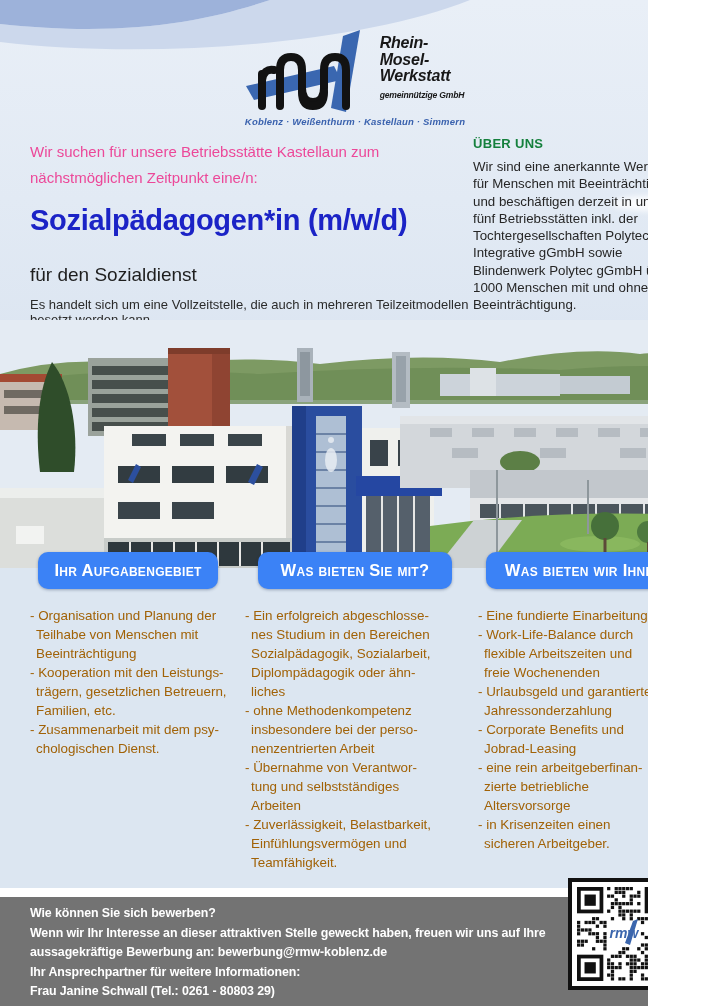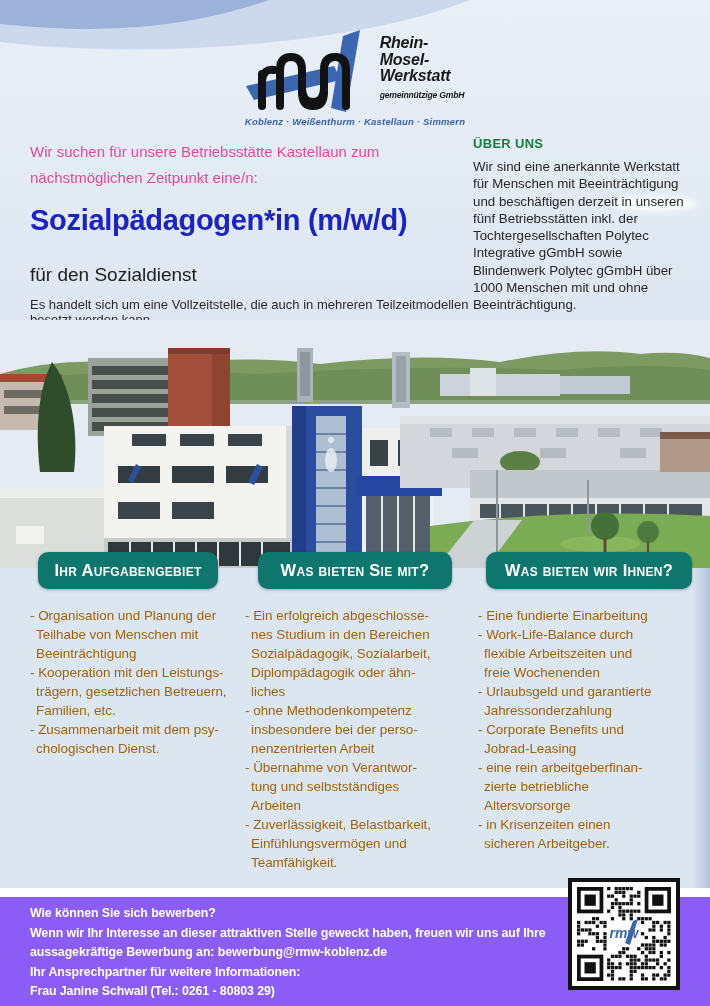--- a/index.html
+++ b/index.html
@@ -1,17 +1,17 @@
 <!DOCTYPE html>
 <html lang="de"><head>
 <meta charset="utf-8">
 <style>
   html,body { margin:0; padding:0; background:#ffffff; }
   .page {
-    position:relative; width:710px; height:1006px; overflow:hidden;
+    position:relative; width:648px; height:1006px; overflow:hidden;
     font-family:"Liberation Sans", sans-serif; background:#ffffff;
   }
   
   .sky {
     position:absolute; left:0; top:0; width:710px; height:568px;
     background:linear-gradient(180deg,#e9eff7 0%,#e2eaf4 35%,#d9e3f0 75%,#d2deec 100%);
   }
   .top-wave { position:absolute; left:0; top:0; }
   .cloud {
     position:absolute; left:612px; top:196px; width:86px; height:15px;
@@ -38,36 +38,36 @@
   .about { position:absolute; left:473px; top:136px; width:230px; }
   .about-title { margin:0; font-size:13px; font-weight:bold; color:#15803d; letter-spacing:.3px; }
   .about-body { margin:7px 0 0 0; font-size:13.3px; line-height:17.3px; color:#262626; white-space:pre-line; }
   
   .photo { position:absolute; left:0; top:320px; }
   
   .content-bg { position:absolute; left:0; top:568px; width:710px; height:320px; background:#dce6f1; }
   .right-shade { position:absolute; left:692px; top:568px; width:18px; height:320px;
     background:linear-gradient(90deg, rgba(122,152,198,0) 0%, rgba(122,152,198,.45) 100%); }
   .pill {
-    position:absolute; top:552px; height:37px; background:#0f766e; border-radius:10px;
+    position:absolute; top:552px; height:37px; background:#3b82f6; border-radius:10px;
     color:#ffffff; display:flex; align-items:center; justify-content:center;
     font-weight:bold; font-variant:small-caps; font-size:16.5px; letter-spacing:.3px;
     box-shadow:0 1px 3px rgba(20,40,80,.35);
   }
   .pill-1 { left:38px;  width:180px; }
   .pill-2 { left:258px; width:194px; }
   .pill-3 { left:486px; width:206px; }
   .col-list { position:absolute; top:606px; margin:0; padding:0; list-style:none;
               font-size:13.4px; line-height:19px; color:#a16207; }
   .col-list li { white-space:pre-line; padding-left:6px; text-indent:-6px; }
   .col-1 { left:30px;  width:216px; }
   .col-2 { left:245px; width:220px; }
   .col-3 { left:478px; width:220px; }
   
-  .footer { position:absolute; left:0; top:897px; width:710px; height:109px; background:#8b5cf6; }
+  .footer { position:absolute; left:0; top:897px; width:710px; height:109px; background:#737373; }
   .footer-text { position:absolute; left:30px; top:7px; width:535px; color:#ffffff;
                  font-weight:bold; font-size:12.4px; line-height:19.6px; letter-spacing:-.1px; }
   .footer-text p { margin:0; }
   .email { color:#ffffff; }
   
   .qr {
     position:absolute; left:568px; top:878px; width:112px; height:112px;
     background:#ffffff; border:4px solid #111111; box-sizing:border-box; padding:5px;
   }
 </style>

